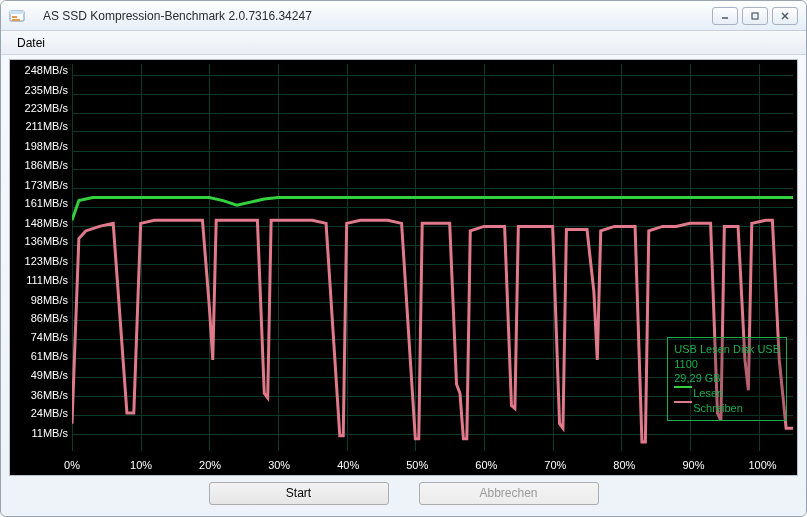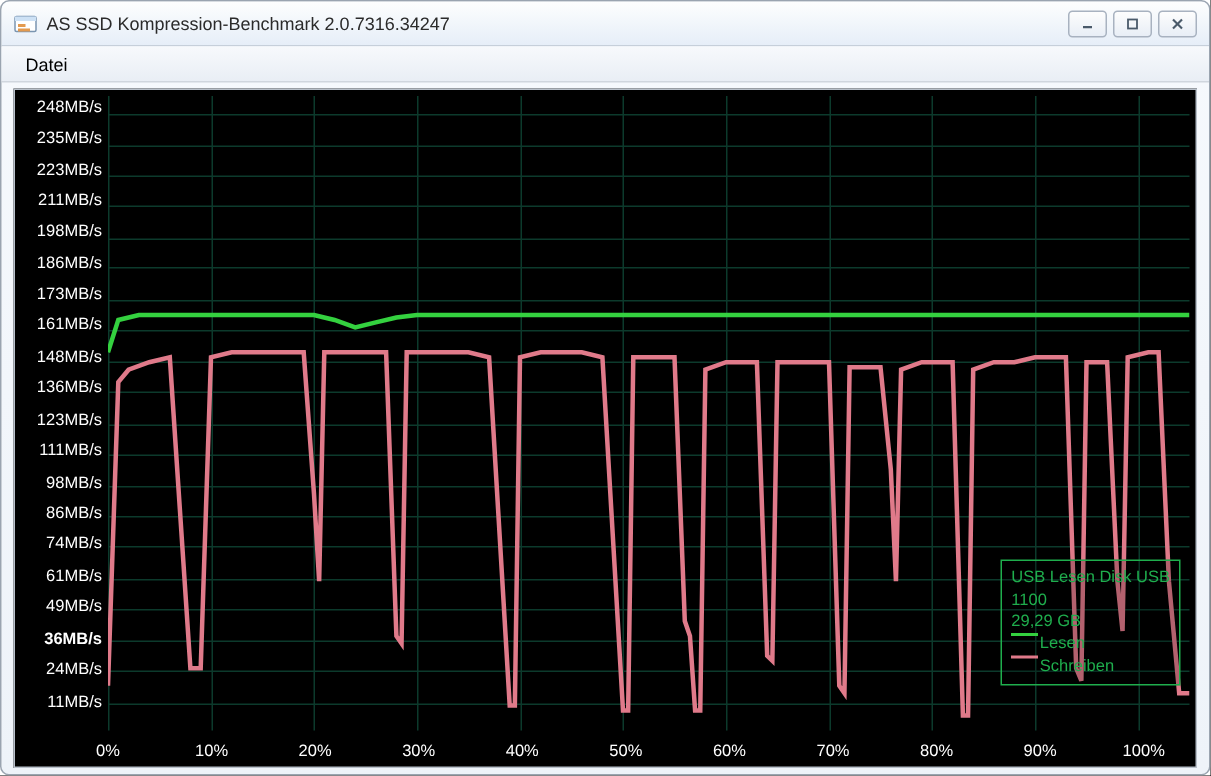--- a/index.html
+++ b/index.html
@@ -1,18 +1,18 @@
 <!DOCTYPE html>
 <html><head>
 <meta charset="utf-8">
 <style>
   * { box-sizing: border-box; margin: 0; padding: 0; }
   body { font-family: "Segoe UI", Tahoma, sans-serif; font-size: 12px; background: #fff; width: 807px; height: 517px; overflow: hidden; }
   .window { width: 807px; height: 517px; border: 1px solid #9aa4b0; border-radius: 6px; background: linear-gradient(#f6f9fd, #eef3f9); display: flex; flex-direction: column; }
-  .titlebar { height: 30px; display: flex; align-items: center; padding: 0 8px; background: linear-gradient(#fdfefe, #e6eef8); border-bottom: 1px solid #c6cfda; border-radius: 6px 6px 0 0; }
+  .titlebar { height: 30px; display: flex; align-items: center; padding: 0 8px; background: linear-gradient(#fdfefe, #e6eef8); border-bottom: 1px solid #c6cfda; border-radius: 6px 6px 0 0; gap: 12px; }
   .app-icon { width: 16px; height: 16px; margin-right: 6px; }
   .title-text { color: #2b2b2b; font-size: 12px; flex: 1; }
   .win-controls { display: flex; gap: 4px; }
   .win-btn { width: 26px; height: 18px; border: 1px solid #a8b2c0; border-radius: 3px; background: linear-gradient(#fdfdfd,#e8eef6); display: flex; align-items: center; justify-content: center; color: #4a5a6a; font-size: 10px; cursor: pointer; }
   .menubar { height: 24px; background: linear-gradient(#f7f9fc,#e9eef5); border-bottom: 1px solid #d0d6de; padding: 0 8px; display: flex; align-items: center; }
   .menu-item { padding: 20px 8px; border-radius: 3px; cursor: pointer; }
   .content { flex: 1; padding: 4px 8px 4px 8px; display: flex; flex-direction: column; }
   .chart-wrap { flex: 1; background: #000; position: relative; border: 1px solid #b8c0ca; }
   .y-axis { position: absolute; left: 0; top: 0; width: 62px; height: calc(100% - 24px); }
   .y-tick { position: absolute; right: 4px; color: #fff; font-size: 11px; transform: translateY(-55%); white-space: nowrap; }
@@ -68,21 +68,21 @@
 
   <div class="menubar">
     <span class="menu-item">Datei</span>
   </div>
 
   <div class="content">
     <div class="chart-wrap">
       <div class="y-axis" id="y-axis">
           <div class="y-tick" style="top: 95.6863%;">11MB/s</div>
           <div class="y-tick" style="top: 90.5882%;">24MB/s</div>
-          <div class="y-tick" style="top: 85.8824%; font-weight: bold;">36MB/s</div>
+          <div class="y-tick" style="top: 85.8824%;">36MB/s</div>
           <div class="y-tick" style="top: 80.7843%;">49MB/s</div>
           <div class="y-tick" style="top: 76.0784%;">61MB/s</div>
           <div class="y-tick" style="top: 70.9804%;">74MB/s</div>
           <div class="y-tick" style="top: 66.2745%;">86MB/s</div>
           <div class="y-tick" style="top: 61.5686%;">98MB/s</div>
           <div class="y-tick" style="top: 56.4706%; margin-left: 47px;">111MB/s</div>
           <div class="y-tick" style="top: 51.7647%;">123MB/s</div>
           <div class="y-tick" style="top: 46.6667%;">136MB/s</div>
           <div class="y-tick" style="top: 41.9608%;">148MB/s</div>
           <div class="y-tick" style="top: 36.8627%;">161MB/s</div>
@@ -152,14 +152,18 @@
           <div class="x-tick" style="left: 38.0952%; text-align: center;">40%</div>
           <div class="x-tick" style="left: 47.619%;">50%</div>
           <div class="x-tick" style="left: 57.1429%;">60%</div>
           <div class="x-tick" style="left: 66.6667%;">70%</div>
           <div class="x-tick" style="left: 76.1905%;">80%</div>
           <div class="x-tick" style="left: 85.7143%;">90%</div>
           <div class="x-tick" style="left: 95.2381%;">100%</div>
         </div>
     </div>
 
+    <div class="button-row">
+      <button class="app-btn">Start</button>
+      <button class="app-btn" disabled="">Abbrechen</button>
+    </div>
   </div>
 </div>
 
 </body></html>

